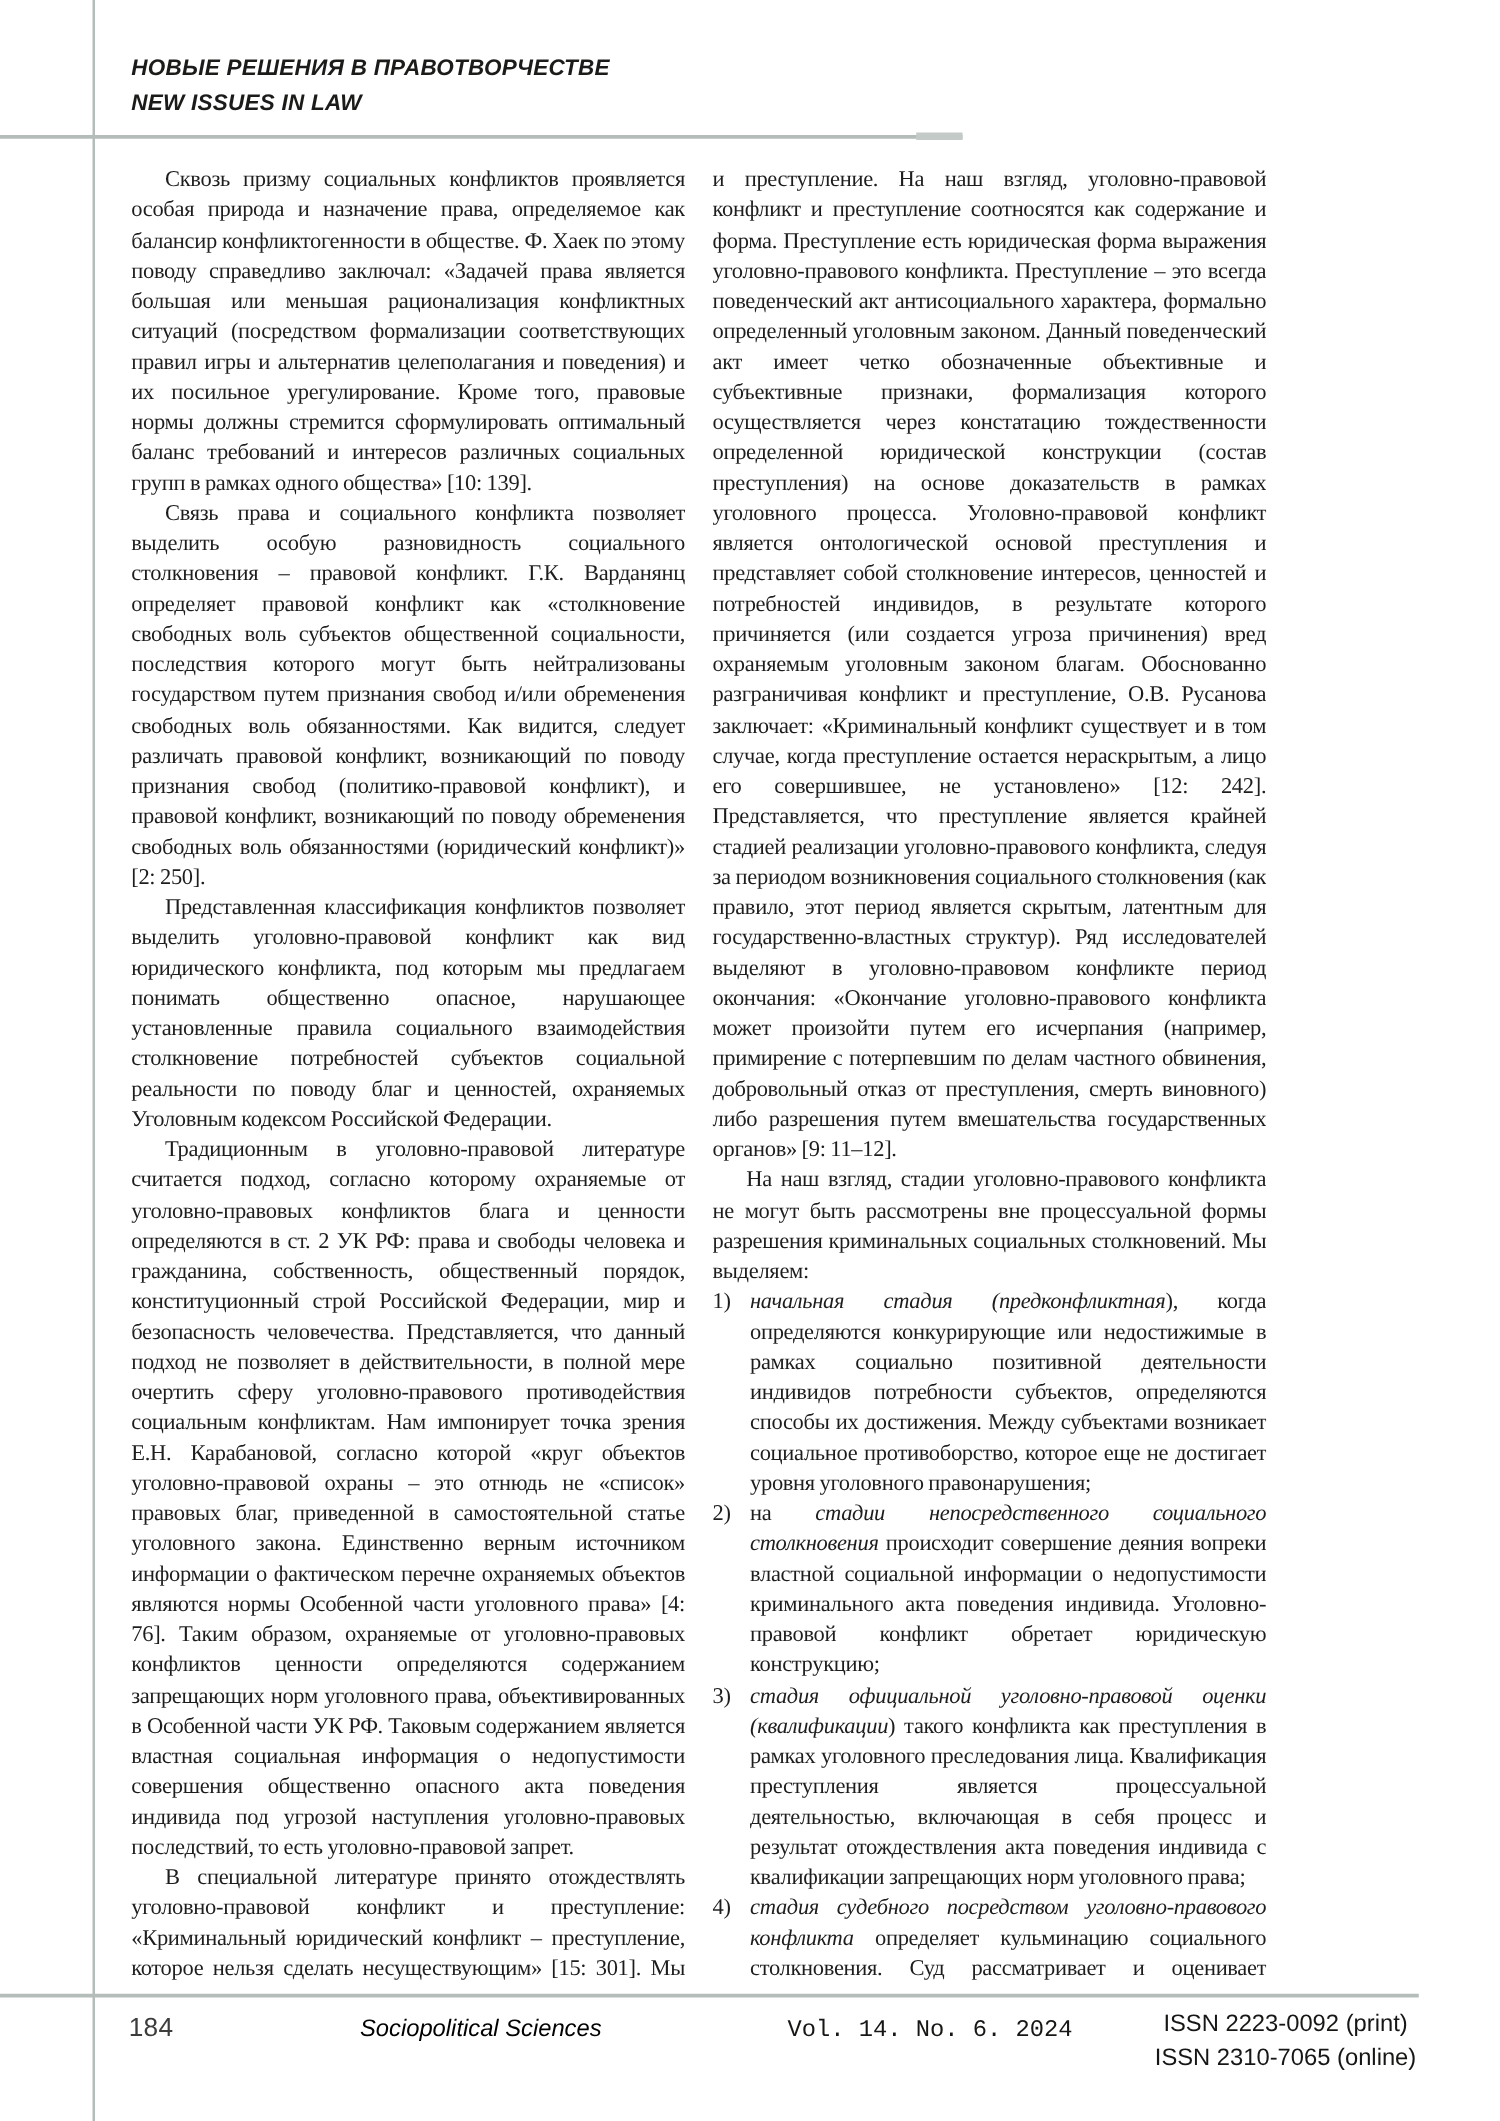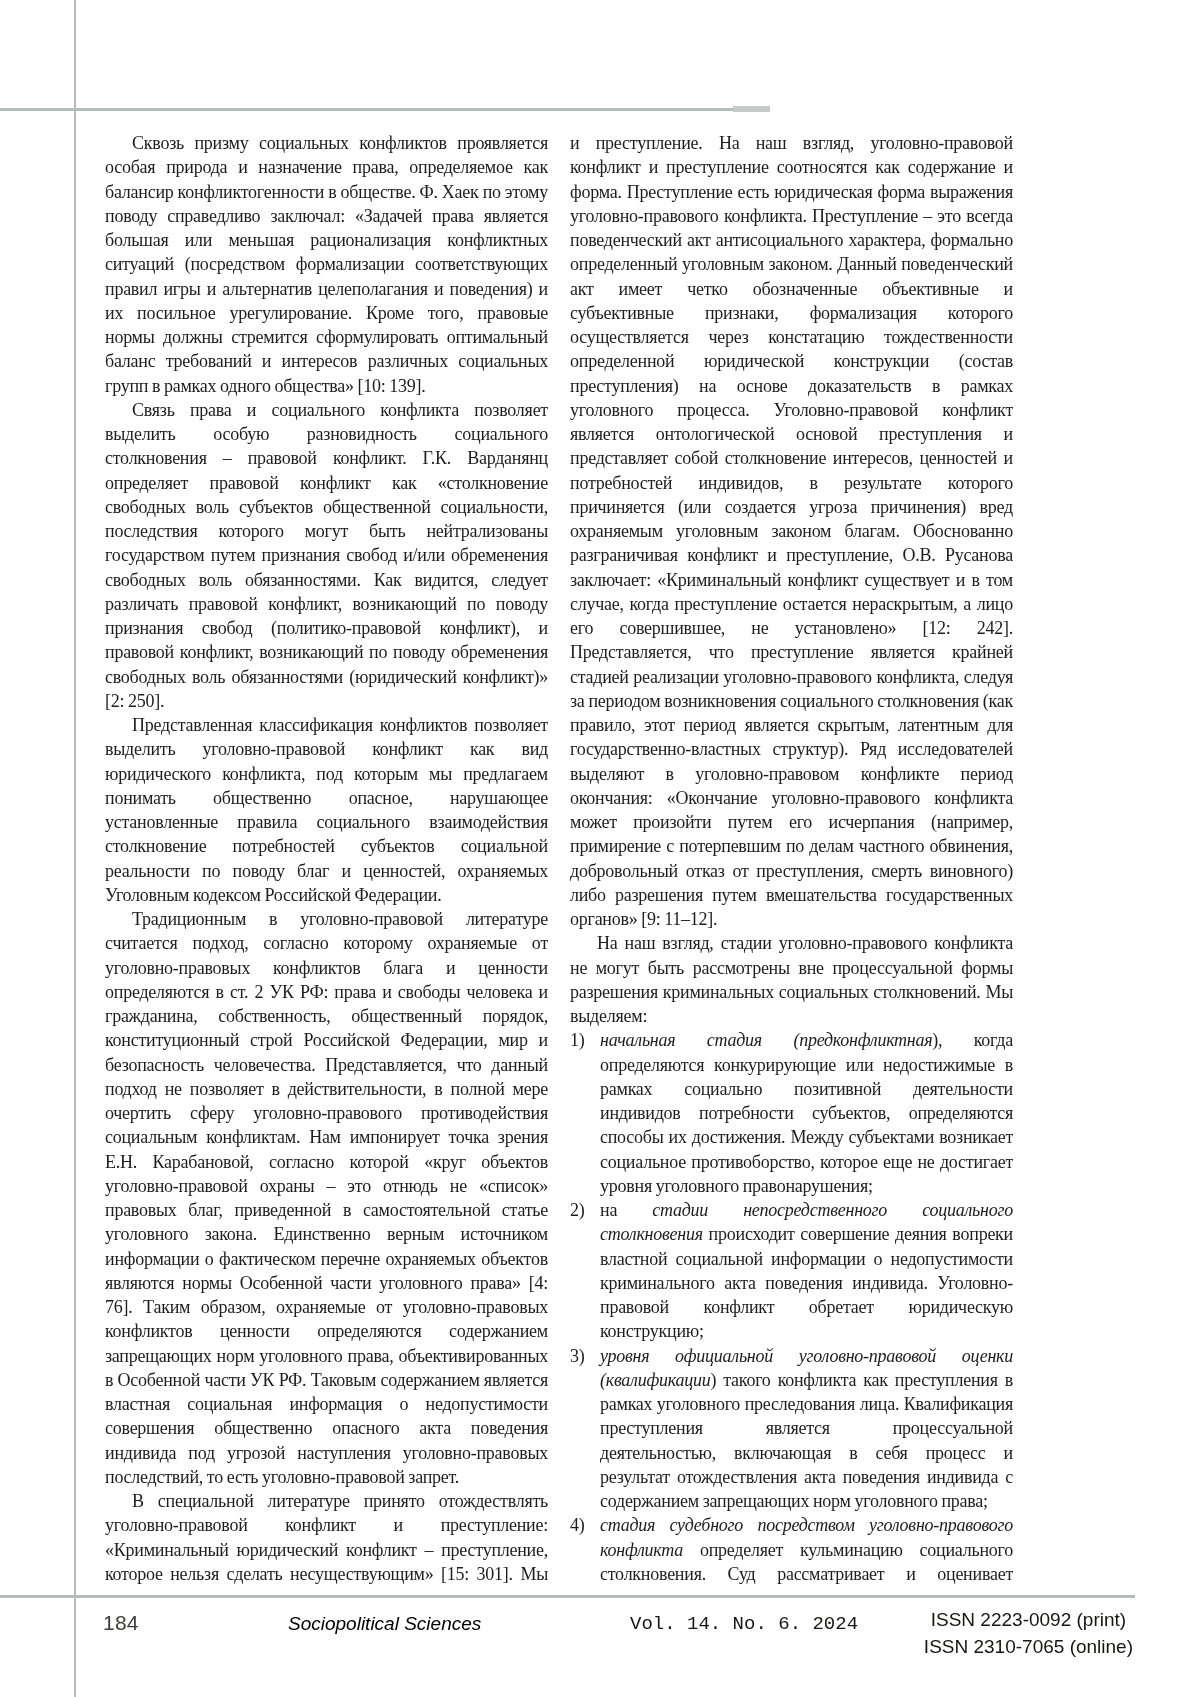--- a/index.html
+++ b/index.html
@@ -97,20 +97,24 @@
     color:#161614;
   }
 </style>
 </head>
 <body>
 
 <div class="page">
 
   <div class="vrule"></div>
 
+  <header class="running-head">
+    <div>НОВЫЕ РЕШЕНИЯ В ПРАВОТВОРЧЕСТВЕ</div>
+    <div>NEW ISSUES IN LAW</div>
+  </header>
 
   <div class="hrule-top"></div>
   <div class="hrule-top-end"></div>
 
   <main>
 
     <section class="col col-left">
       <p class="para">Сквозь призму социальных конфликтов проявляется особая природа и назначение права, определяемое как балансир конфликтогенности в обществе. Ф. Хаек по этому поводу справедливо заключал: «Задачей права является большая или меньшая рационализация конфликтных ситуаций (посредством формализации соответствующих правил игры и альтернатив целеполагания и поведения) и их посильное урегулирование. Кроме того, правовые нормы должны стремится сформулировать оптимальный баланс требований и интересов различных социальных групп в рамках одного общества» [10: 139].</p>
       <p class="para">Связь права и социального конфликта позволяет выделить особую разновидность социального столкновения – правовой конфликт. Г.К. Варданянц определяет правовой конфликт как «столкновение свободных воль субъектов общественной социальности, последствия которого могут быть нейтрализованы государством путем признания свобод и/или обременения свободных воль обязанностями. Как видится, следует различать правовой конфликт, возникающий по поводу признания свобод (политико-правовой конфликт), и правовой конфликт, возникающий по поводу обременения свободных воль обязанностями (юридический конфликт)» [2: 250].</p>
       <p class="para">Представленная классификация конфликтов позволяет выделить уголовно-правовой конфликт как вид юридического конфликта, под которым мы предлагаем понимать общественно опасное, нарушающее установленные правила социального взаимодействия столкновение потребностей субъектов социальной реальности по поводу благ и ценностей, охраняемых Уголовным кодексом Российской Федерации.</p>
@@ -129,21 +133,21 @@
           <span class="stage-text"><span></span><em>начальная стадия (предконфликтная</em><span>), когда определяются конкурирующие или недостижимые в рамках социально позитивной деятельности индивидов потребности субъектов, определяются способы их достижения. Между субъектами возникает социальное противоборство, которое еще не достигает уровня уголовного правонарушения;</span></span>
         </div>
 
         <div class="stage">
           <span class="num">2)</span>
           <span class="stage-text"><span>на </span><em>стадии непосредственного социального столкновения</em><span> происходит совершение деяния вопреки властной социальной информации о недопустимости криминального акта поведения индивида. Уголовно-правовой конфликт обретает юридическую конструкцию;</span></span>
         </div>
 
         <div class="stage">
           <span class="num">3)</span>
-          <span class="stage-text"><span></span><em>уровня официальной уголовно-правовой оценки (квалификации</em><span>) такого конфликта как преступления в рамках уголовного преследования лица. Квалификация преступления является процессуальной деятельностью, включающая в себя процесс и результат отождествления акта поведения индивида с содержанием запрещающих норм уголовного права;</span></span>
+          <span class="stage-text"><span></span><em>стадия официальной уголовно-правовой оценки (квалификации</em><span>) такого конфликта как преступления в рамках уголовного преследования лица. Квалификация преступления является процессуальной деятельностью, включающая в себя процесс и результат отождествления акта поведения индивида с квалификации запрещающих норм уголовного права;</span></span>
         </div>
 
         <div class="stage">
           <span class="num">4)</span>
           <span class="stage-text"><span></span><em>стадия судебного посредством уголовно-правового конфликта</em><span> определяет кульминацию социального столкновения. Суд рассматривает и оценивает уголовно-правовой конфликт, принимает решение о виновности или невиновности субъекта. Именно</span></span>
         </div>
 
       </div>
     </section>
 

